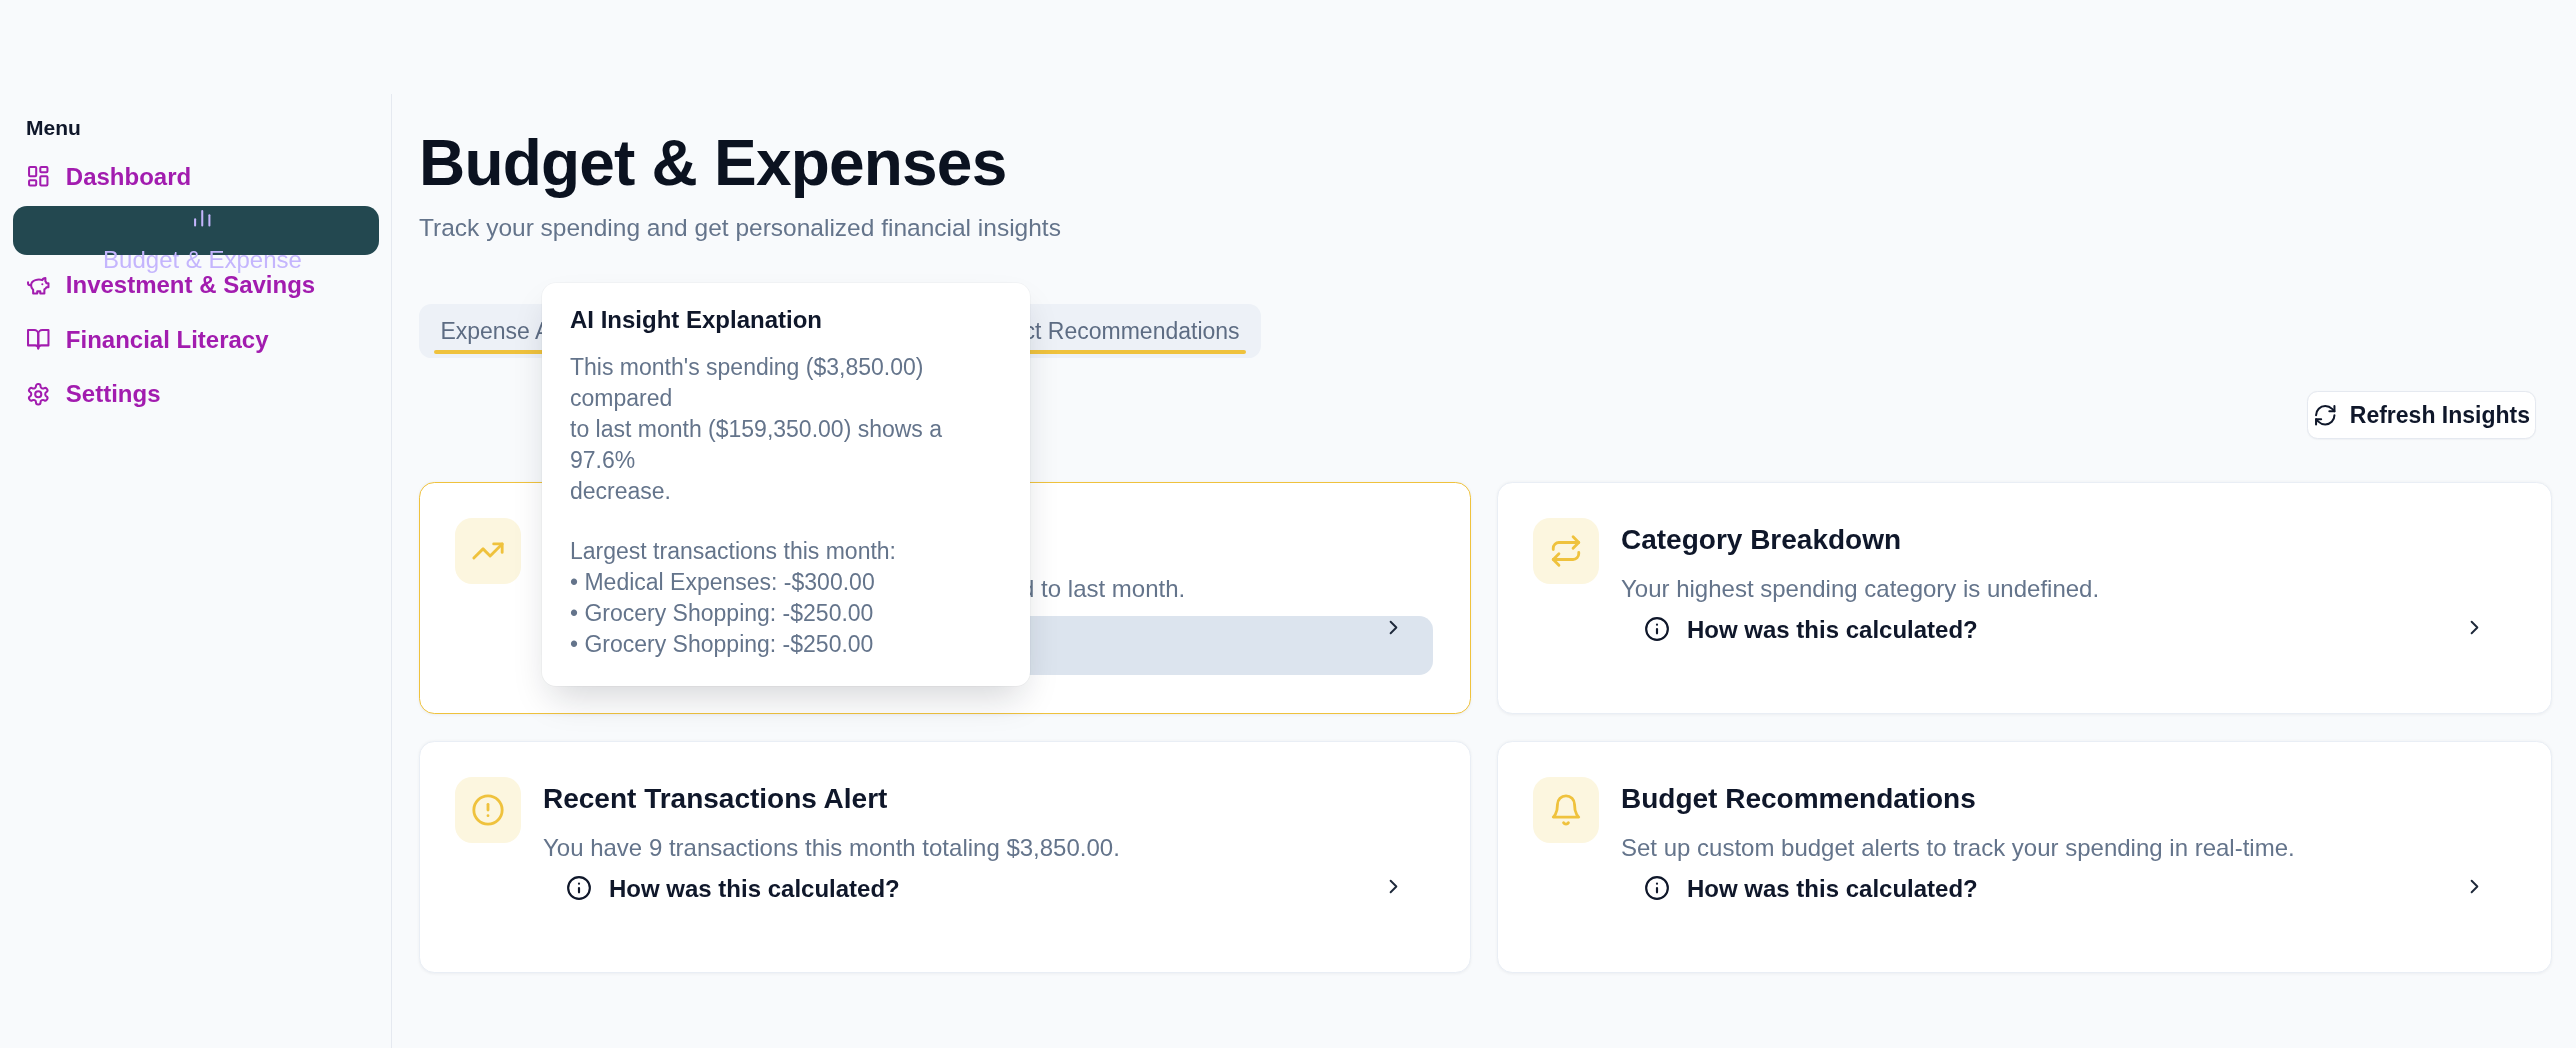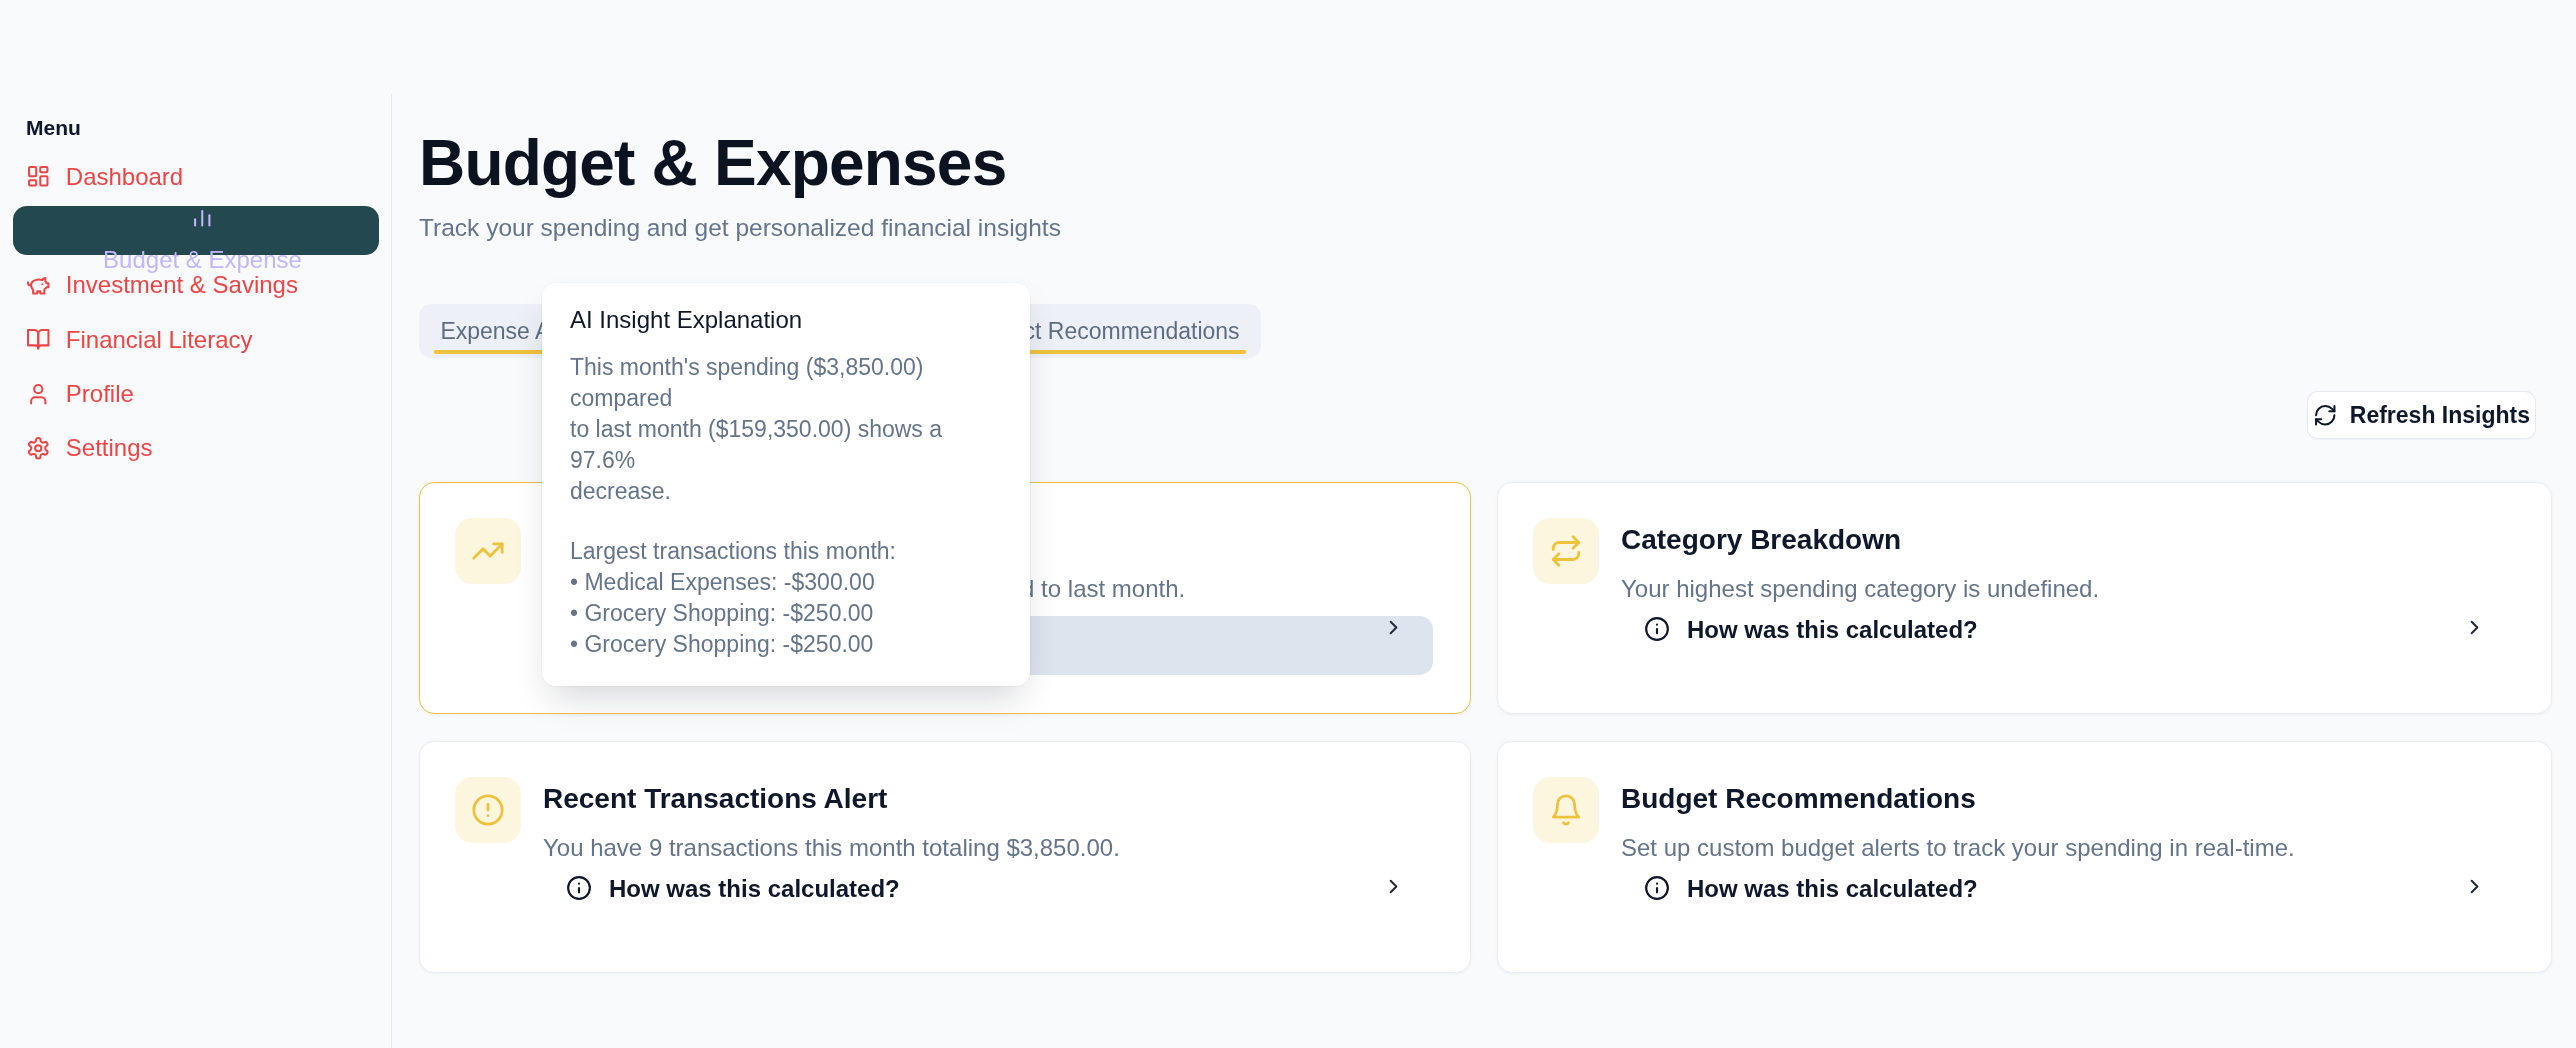--- a/index.html
+++ b/index.html
@@ -14,21 +14,21 @@
   .avatar { position:absolute; left:2274px; top:15.3px; width:63px; height:63px; border-radius:50%; overflow:hidden;
     background:
       radial-gradient(circle at 50% 30%, rgba(255,255,255,.95) 0 10.7px, rgba(226,229,232,.9) 10.7px 15.3px, rgba(255,255,255,0) 15.3px),
       repeating-radial-gradient(circle at 50% 135%, #f5f6f7 0 10.7px, #c7ccd1 10.7px 17px, #fdfdfd 17px 29px);
     box-shadow: inset 0 0 4.6px rgba(15,23,42,.18); cursor:pointer; }
 
   
   .sidebar { position:absolute; left:0; top:94px; width:392px; height:955px; background:var(--page-bg,#f8fafc); border-right:0.8px solid var(--border,#e5e9f0); }
   .menu-label { position:absolute; left:26px; top:21.5px; font-size:21px; font-weight:700; color:#0f172a; }
   .nav { position:absolute; left:13px; top:58px; width:366px; display:flex; flex-direction:column; gap:5.4px; }
-  .nav-item { height:49px; border-radius:14px; display:flex; align-items:center; padding-left:13px; gap:15.3px; font-size:24px; font-weight:400; color:#ef4444; cursor:pointer; }
+  .nav-item { height:49px; border-radius:14px; display:flex; align-items:center; padding-left:13px; gap:15.3px; font-size:24px; font-weight:700; color:#a21caf; cursor:pointer; }
   .nav-item .nav-ic { width:24.5px; height:24.5px; flex:0 0 24.5px; display:flex; }
   .nav-item.active { background:var(--sidebar-active-bg,#234850); color:#c4b5fd; font-weight:400;flex-direction:column; }
 
   
   .main { position:absolute; left:392px; top:94px; width:2184px; height:955px; }
   .page-title { position:absolute; left:27px; top:34px; font-size:64px; line-height:71px; font-weight:700; color:#0b1220; letter-spacing:-0.8px;text-align:center; }
   .page-subtitle { position:absolute; left:27px; top:120px; font-size:24.5px; color:var(--text-muted,#64748b); }
 
   .tabs { position:absolute; left:27px; top:210px; width:842px; height:54px; background:#edf1f7; border-radius:12.3px; display:flex; align-items:center; padding:0 15.3px; }
   .tab { font-size:23px; font-weight:500; color:#5d6c83; padding:0 6.1px; background:none; border:none; cursor:pointer; font-family:inherit; }
@@ -50,21 +50,21 @@
   .info-ic { display:flex; color:#0f172a; }
 
   #card-0 { left:27px;  top:388px; width:1052px; }
   #card-1 { left:1105px; top:388px; width:1055px; }
   #card-2 { left:27px;  top:647px; width:1052px; }
   #card-3 { left:1105px; top:647px; width:1055px; }
 
   
   .popover { position:absolute; left:150px; top:189px; width:488px; min-height:337px; background:#ffffff; border-radius:14px; padding:23px 28px 26px 28px; z-index:50;
     box-shadow:0 18.4px 37px -9.2px rgba(16,24,40,.18), 0 0 0 0.8px rgba(16,24,40,.03); }
-  .popover-title { font-size:24px; font-weight:400; color:#0f172a; }
+  .popover-title { font-size:24px; font-weight:700; color:#0f172a; }
   .popover-body { margin-top:18.4px; font-size:23px; line-height:31px; color:var(--text-muted,#64748b); }
   .popover-body .gap { height:29px; }
 </style>
 </head>
 <body>
 
 <div id="app">
 
 
   <div class="sidebar">
@@ -102,29 +102,20 @@
         <span>Investment &amp; Savings</span>
       </div>
       <div class="nav-item">
         <span class="nav-ic">
           <svg width="24.5" height="24.5" viewBox="0 0 24 24" fill="none" stroke="currentColor" stroke-width="2" stroke-linecap="round" stroke-linejoin="round">
               <path d="M2 3h6a4 4 0 0 1 4 4v14a3 3 0 0 0-3-3H2z"></path>
               <path d="M22 3h-6a4 4 0 0 0-4 4v14a3 3 0 0 1 3-3h7z"></path>
             </svg>
         </span>
         <span>Financial Literacy</span>
-      </div>
-      <div class="nav-item">
-        <span class="nav-ic">
-          <svg width="24.5" height="24.5" viewBox="0 0 24 24" fill="none" stroke="currentColor" stroke-width="2" stroke-linecap="round" stroke-linejoin="round">
-              <path d="M19 21v-2a4 4 0 0 0-4-4H9a4 4 0 0 0-4 4v2"></path>
-              <circle cx="12" cy="7" r="4"></circle>
-            </svg>
-        </span>
-        <span>Profile</span>
       </div>
       <div class="nav-item">
         <span class="nav-ic">
           <svg width="24.5" height="24.5" viewBox="0 0 24 24" fill="none" stroke="currentColor" stroke-width="2" stroke-linecap="round" stroke-linejoin="round">
               <path d="M12.22 2h-.44a2 2 0 0 0-2 2v.18a2 2 0 0 1-1 1.73l-.43.25a2 2 0 0 1-2 0l-.15-.08a2 2 0 0 0-2.73.73l-.22.38a2 2 0 0 0 .73 2.73l.15.1a2 2 0 0 1 1 1.72v.51a2 2 0 0 1-1 1.74l-.15.09a2 2 0 0 0-.73 2.73l.22.38a2 2 0 0 0 2.73.73l.15-.08a2 2 0 0 1 2 0l.43.25a2 2 0 0 1 1 1.73V20a2 2 0 0 0 2 2h.44a2 2 0 0 0 2-2v-.18a2 2 0 0 1 1-1.73l.43-.25a2 2 0 0 1 2 0l.15.08a2 2 0 0 0 2.73-.73l.22-.39a2 2 0 0 0-.73-2.73l-.15-.08a2 2 0 0 1-1-1.74v-.5a2 2 0 0 1 1-1.74l.15-.09a2 2 0 0 0 .73-2.73l-.22-.38a2 2 0 0 0-2.73-.73l-.15.08a2 2 0 0 1-2 0l-.43-.25a2 2 0 0 1-1-1.73V4a2 2 0 0 0-2-2z"></path>
               <circle cx="12" cy="12" r="3"></circle>
             </svg>
         </span>
         <span>Settings</span>
       </div>

